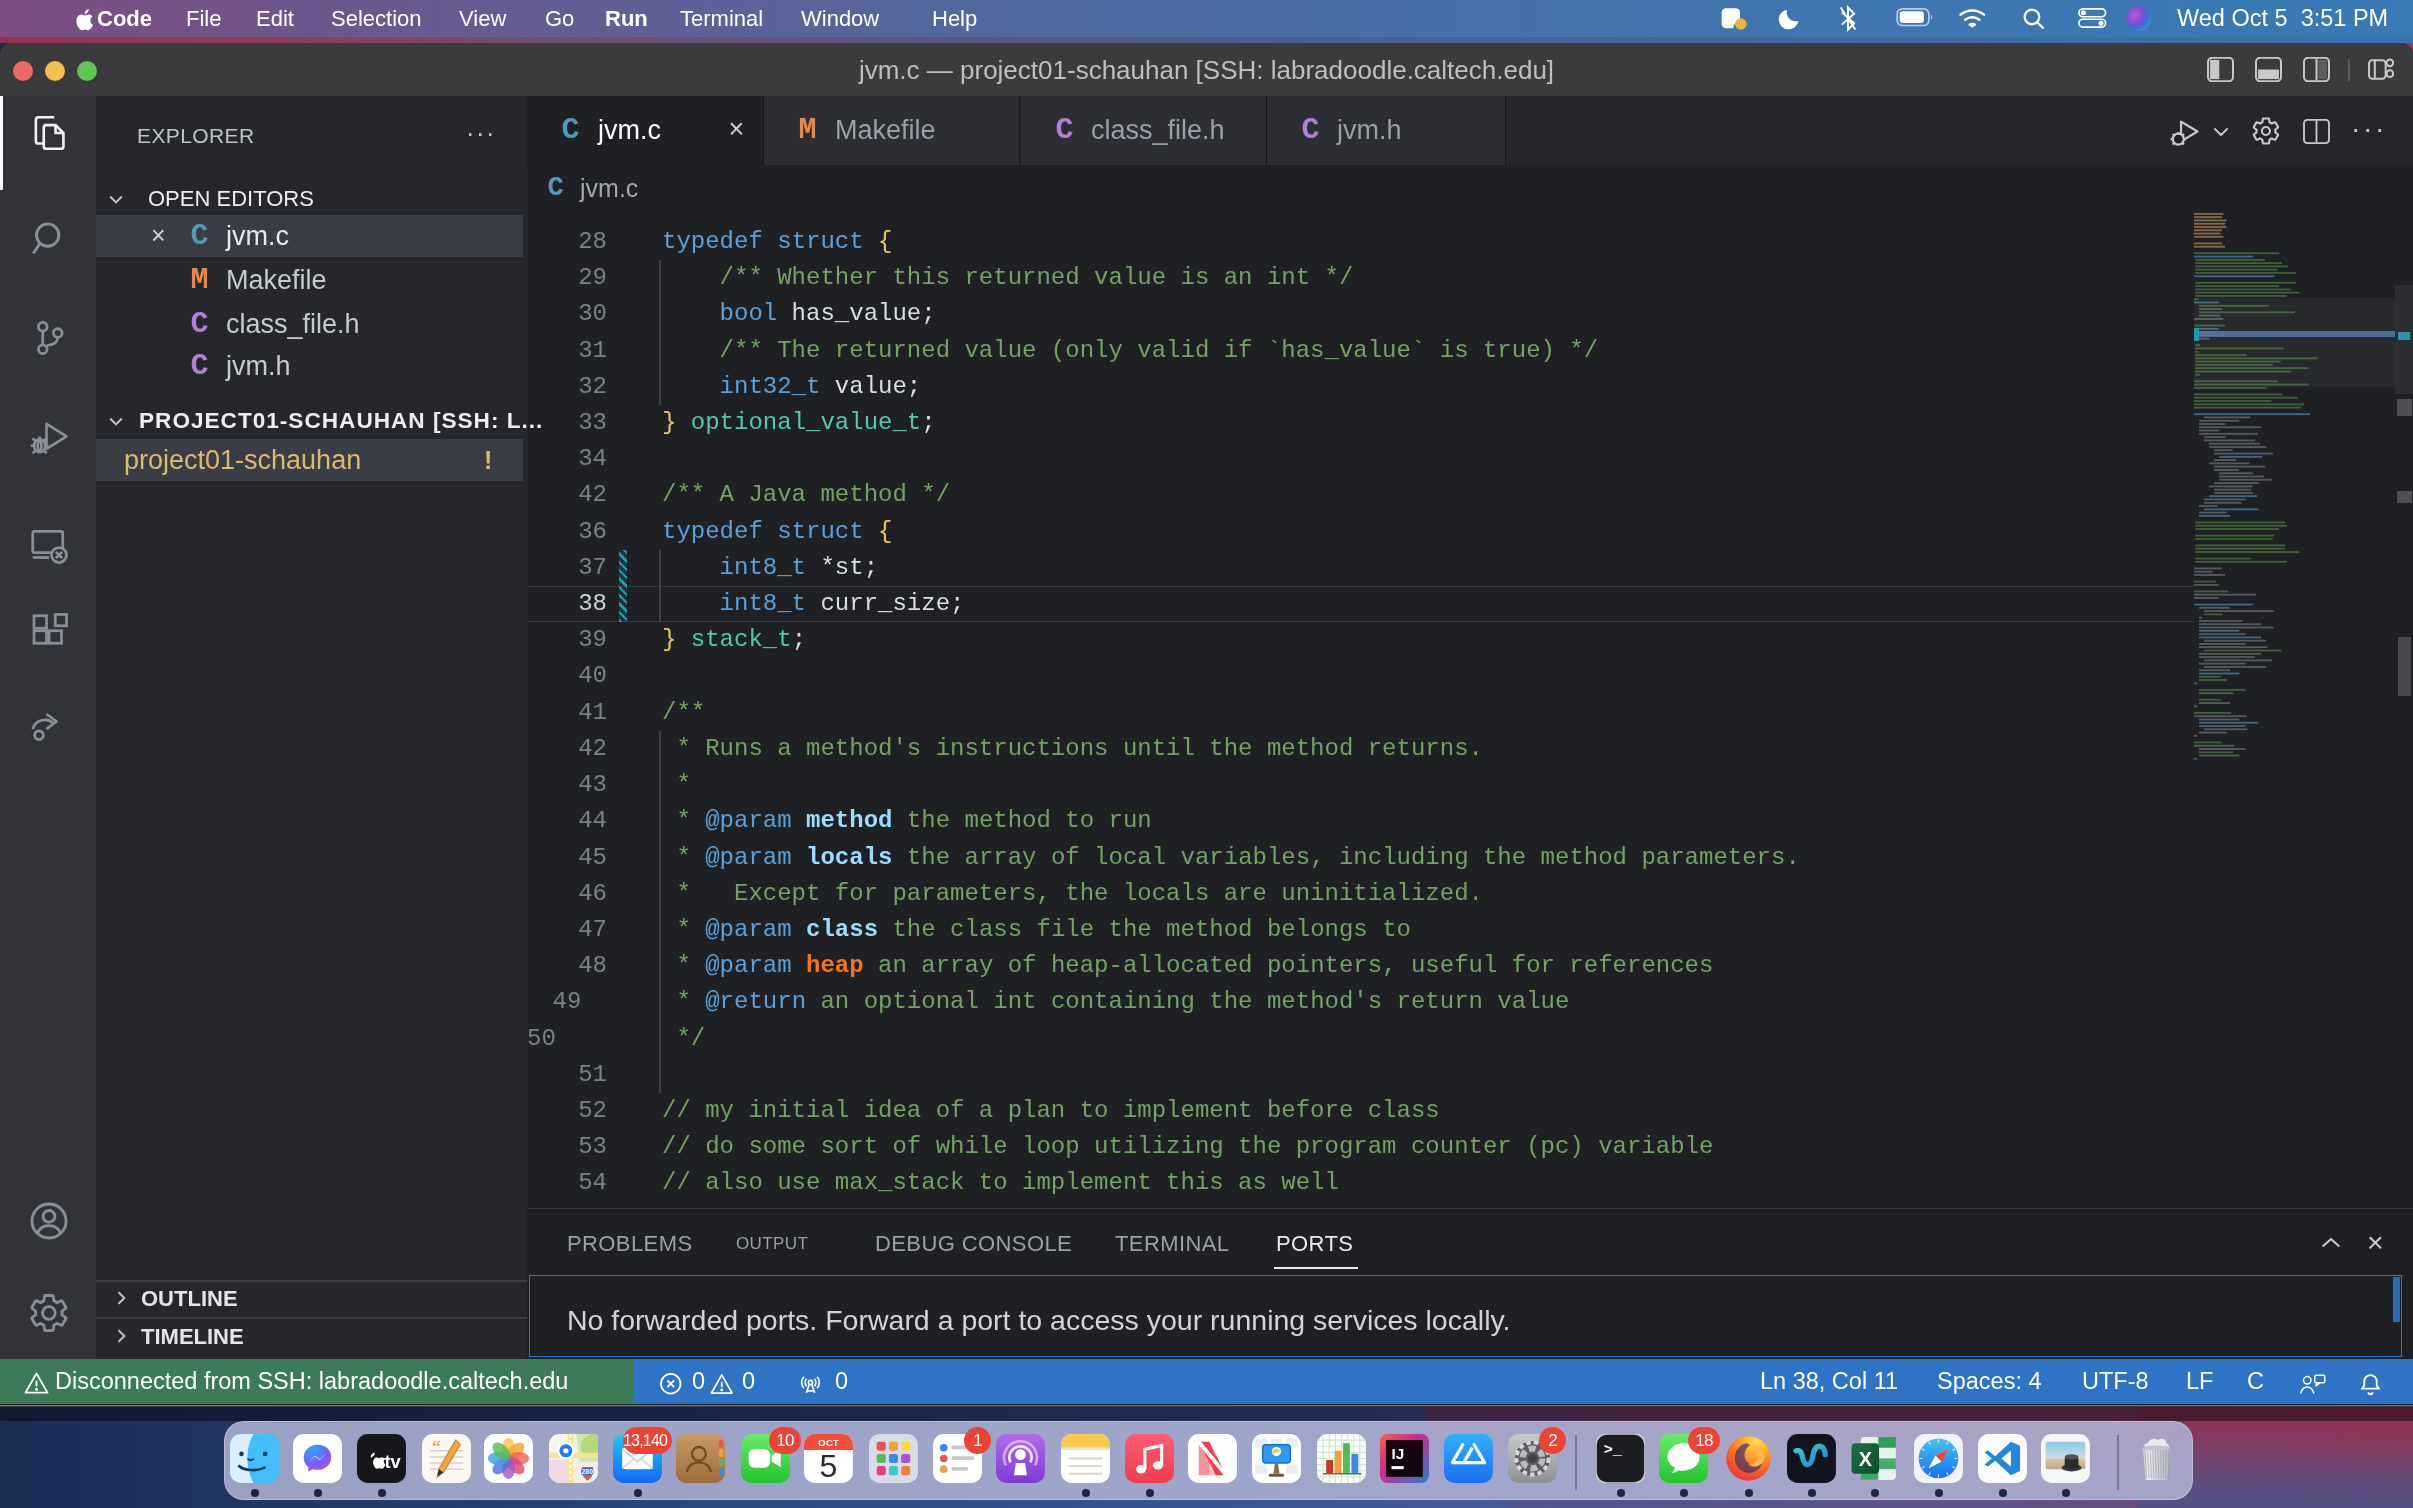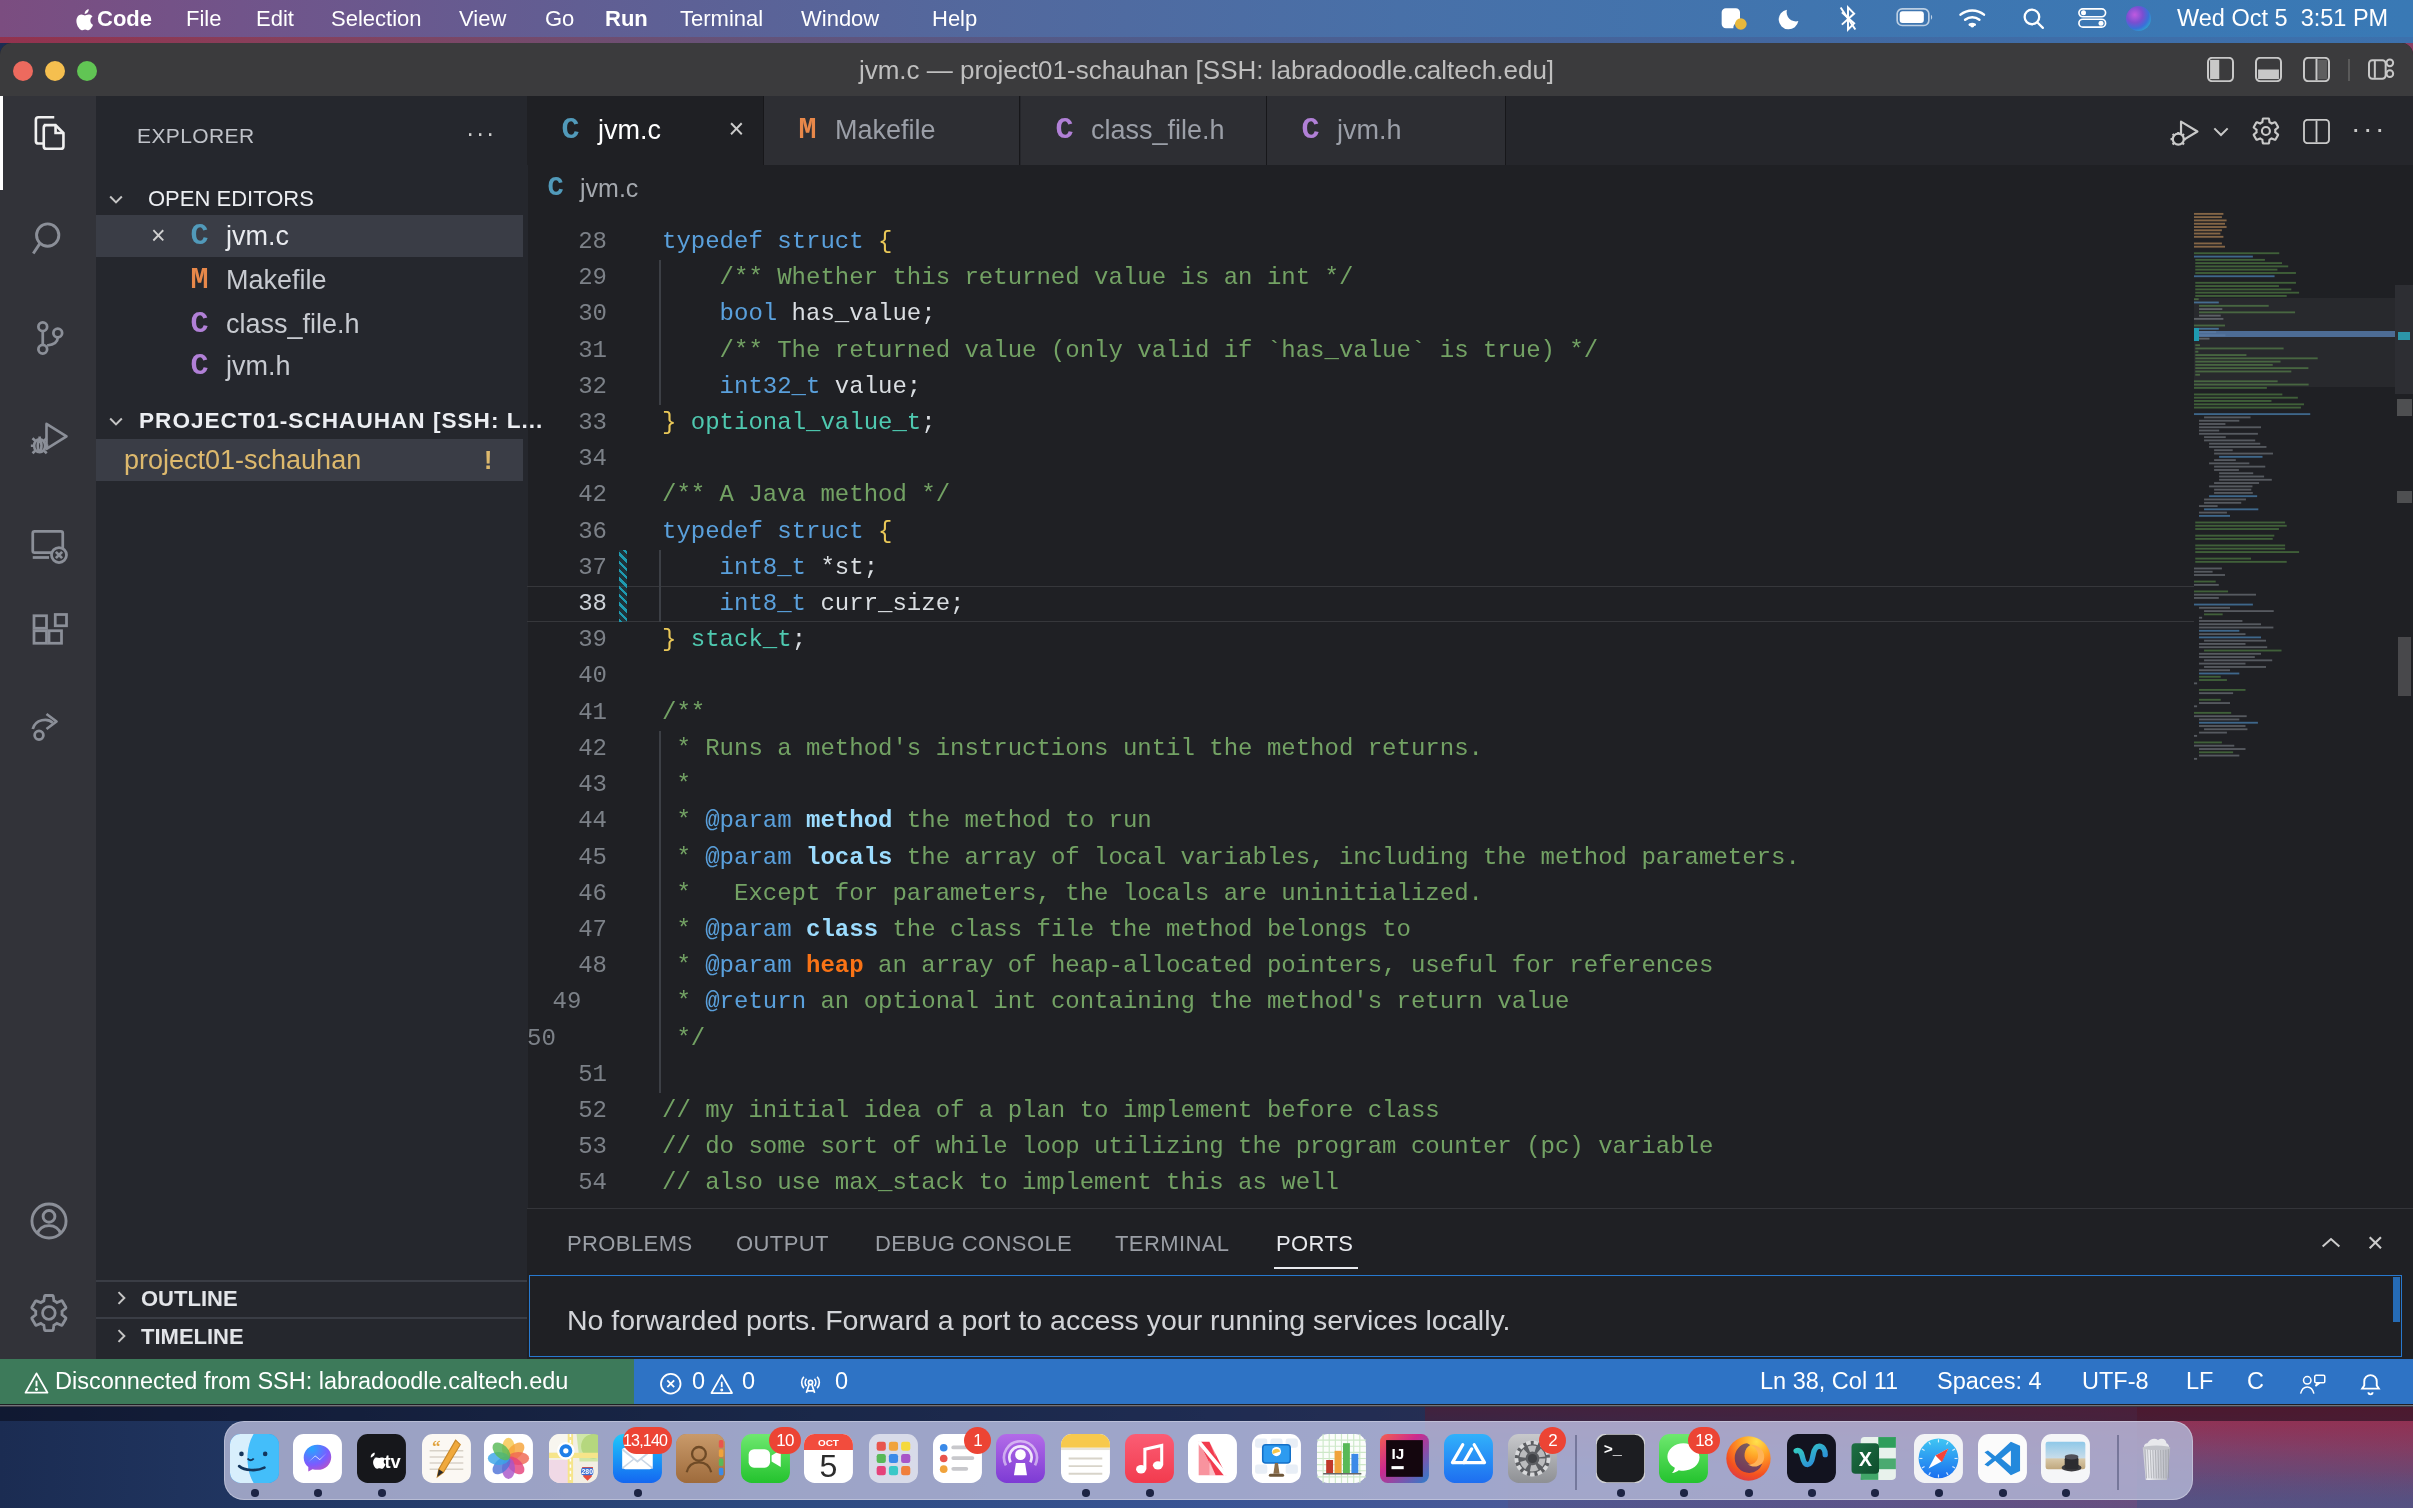--- a/index.html
+++ b/index.html
@@ -435,21 +435,21 @@
 <div class="abs" style="left:0;top:116px;width:5px;height:13.4px;background:#1e9ab0"></div>
 </div>
 <div class="abs" style="left:2395px;top:212px;width:18.4px;height:996px;background:#1f2024"></div>
 <div class="abs" style="left:2398px;top:332px;width:11.7px;height:8.4px;background:#1e9ab0"></div>
 <div class="abs" style="left:2395px;top:285px;width:18.4px;height:109px;background:rgba(120,124,130,.16)"></div>
 <div class="abs" style="left:2397px;top:399px;width:15px;height:17px;background:rgba(150,150,150,.4)"></div>
 <div class="abs" style="left:2397px;top:491px;width:15px;height:11.7px;background:rgba(150,150,150,.4)"></div>
 <div class="abs" style="left:2398px;top:637px;width:13.4px;height:59px;background:rgba(150,150,150,.35)"></div>
 <div class="abs" style="left:527px;top:1208px;width:1886px;height:151px;background:#1f2024;border-top:1.7px solid #34353a"></div>
 <div class="abs" style="left:567px;top:1220px;height:47px;line-height:47px;color:#9b9fa6;font-size:22px;letter-spacing:0.4px">PROBLEMS</div>
-<div class="abs" style="left:736px;top:1220px;height:47px;line-height:47px;color:#9b9fa6;font-size:22px;letter-spacing:0.4px">OUTPUT</div>
+<div class="abs" style="left:736px;top:1220px;height:47px;line-height:47px;color:#9b9fa6;font-size:17px;letter-spacing:0.4px">OUTPUT</div>
 <div class="abs" style="left:875px;top:1220px;height:47px;line-height:47px;color:#9b9fa6;font-size:22px;letter-spacing:0.4px">DEBUG CONSOLE</div>
 <div class="abs" style="left:1115px;top:1220px;height:47px;line-height:47px;color:#9b9fa6;font-size:22px;letter-spacing:0.4px">TERMINAL</div>
 <div class="abs" style="left:1276px;top:1220px;height:47px;line-height:47px;color:#e8eaee;font-size:22px;letter-spacing:0.4px">PORTS</div>
 <div class="abs" style="left:1274px;top:1267px;width:84px;height:1.7px;background:#e8eaee"></div>
 <svg class="abs" style="left:2320px;top:1234px" width="22" height="18.4" viewBox="0 0 26 22" fill="none" stroke="#cccccc" stroke-width="2.4">
     <path d="M3 15l10-9 10 9"></path>
   </svg>
 <div class="abs" style="left:2367px;top:1220px;height:47px;line-height:44px;color:#cccccc;font-size:28.5px;font-weight:300">×</div>
 <div class="abs" style="left:529px;top:1275px;width:1873px;height:82px;border:1.7px solid #2779cf"></div>
 <div class="abs" style="left:2393px;top:1277px;width:6.7px;height:45px;background:rgba(39,121,207,.85)"></div>

